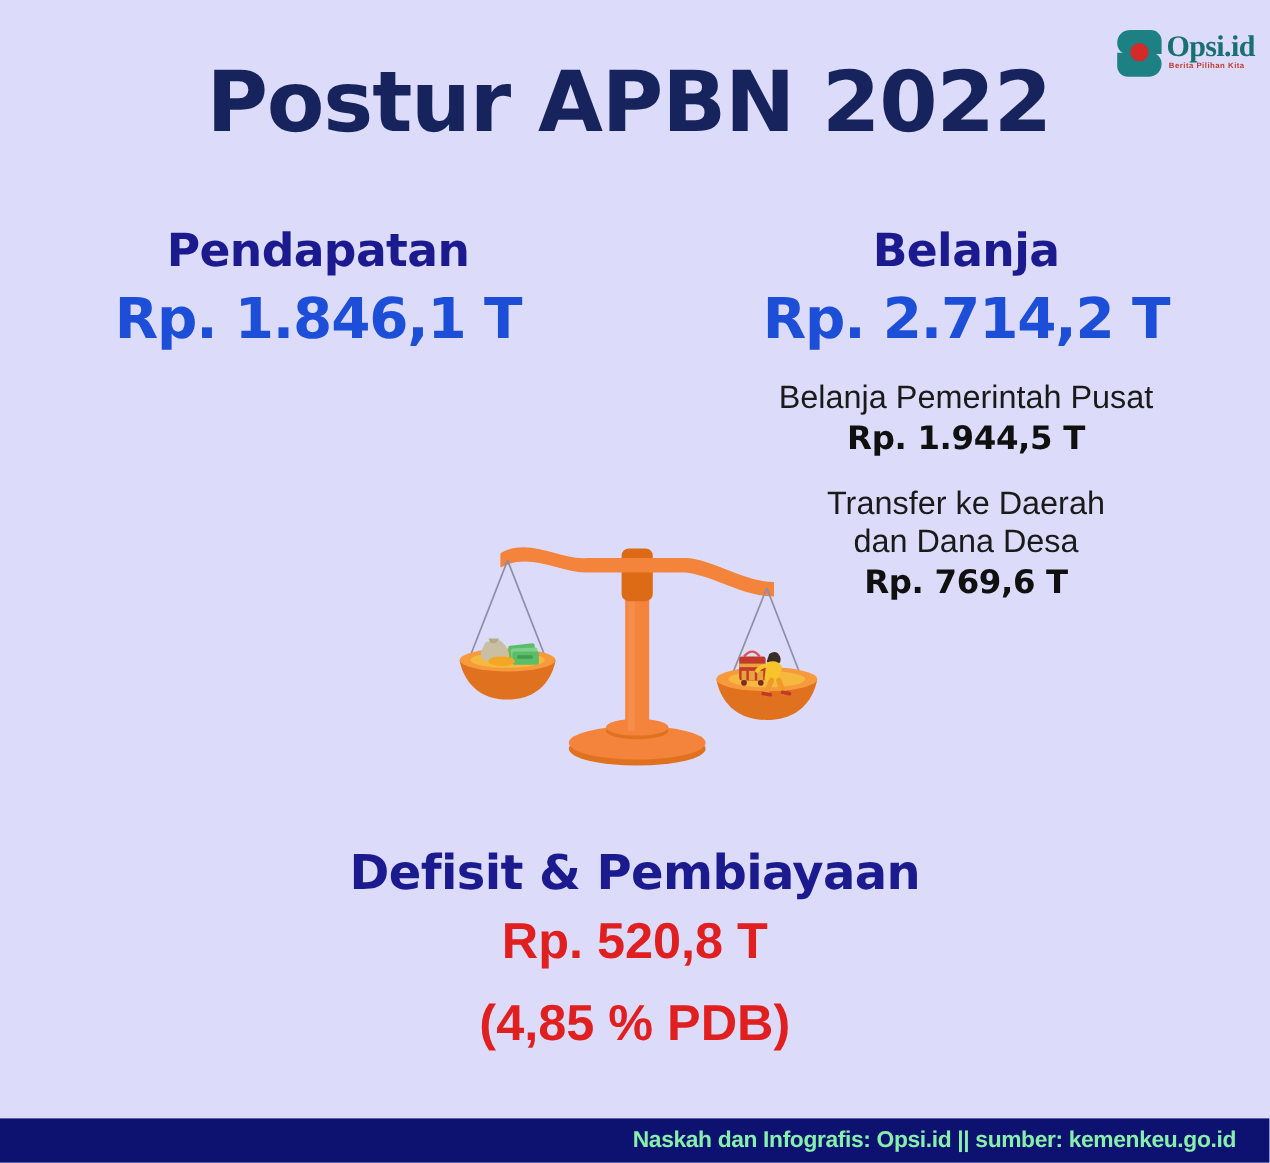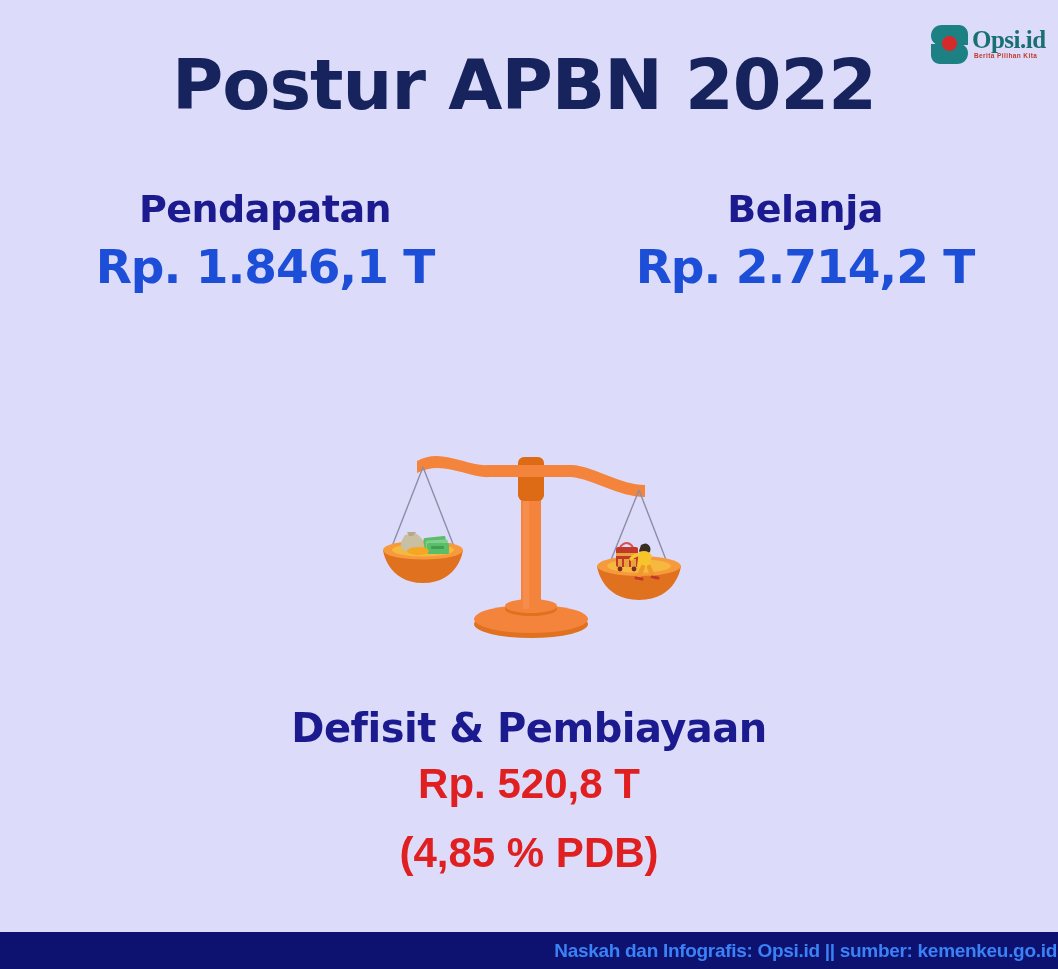--- a/index.html
+++ b/index.html
@@ -174,24 +174,24 @@
     left: 0;
     bottom: 0;
     width: 1058px;
     height: 37px;
     background: #0d1170;
     display: flex;
     align-items: center;
     justify-content: flex-end;
   }
   .footer-text {
-    color: #3b82f6;
+    color: #86efac;
     font-size: 19px;
     font-weight: 700;
-    padding-right: 1px;
+    padding-right: 28px;
     font-family: "Liberation Sans", sans-serif;
     letter-spacing: -0.3px;
   }
 </style>
 </head>
 <body>
 
 <div class="infographic">
 
   <div class="logo">
@@ -210,20 +210,31 @@
   <div class="title">Postur APBN 2022</div>
 
   <div class="col col-left">
     <div class="col-heading">Pendapatan</div>
     <div class="col-amount">Rp. 1.846,1 T</div>
   </div>
 
   <div class="col col-right">
     <div class="col-heading">Belanja</div>
     <div class="col-amount">Rp. 2.714,2 T</div>
+    <div class="detail-list">
+      <div class="detail-block">
+        <div class="detail-label">Belanja Pemerintah Pusat</div>
+        <div class="detail-value">Rp. 1.944,5 T</div>
+      </div>
+      <div class="detail-block">
+        <div class="detail-label" style="white-space:pre-line">Transfer ke Daerah
+dan Dana Desa</div>
+        <div class="detail-value">Rp. 769,6 T</div>
+      </div>
+    </div>
   </div>
 
   <div class="scale-wrap">
     <svg width="320" height="205" viewBox="0 0 320 205" aria-hidden="true">
 
       <ellipse cx="160" cy="187" rx="57" ry="14" fill="#e0711f"></ellipse>
       <ellipse cx="160" cy="182" rx="57" ry="14" fill="#f4833c"></ellipse>
       <ellipse cx="160" cy="172" rx="26" ry="7" fill="#e0711f"></ellipse>
       <ellipse cx="160" cy="169" rx="26" ry="7" fill="#f4833c"></ellipse>
 

